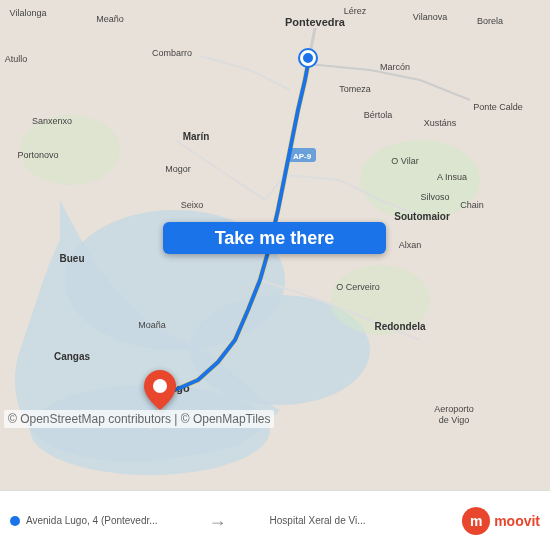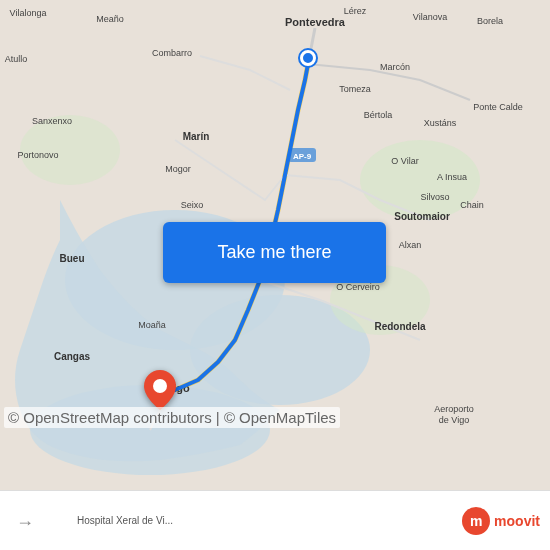--- a/index.html
+++ b/index.html
@@ -23,27 +23,27 @@
       position: absolute;
       top: 0; left: 0;
       width: 100%; height: 100%;
     }
 
     .take-me-there-btn {
       position: absolute;
       top: 222px;
       left: 163px;
       width: 223px;
-      height: 61px;
+      height: 32px;
       background: #1a73e8;
       color: white;
       border: none;
       border-radius: 6px;
       font-size: 18px;
-      font-weight: normal;
+      font-weight: bold;
       cursor: pointer;
       display: flex;
       align-items: center;
       justify-content: center;
       box-shadow: 0 2px 6px rgba(0,0,0,0.3);
     }
 
     .origin-marker {
       position: absolute;
       width: 16px;
@@ -115,21 +115,21 @@
       border-radius: 50%;
       display: flex;
       align-items: center;
       justify-content: center;
       color: white;
       font-size: 14px;
       font-weight: bold;
     }
 
     .attribution {
-      font-size: 15px;
+      font-size: 12px;
       color: #666;
       position: absolute;
       bottom: 62px;
       left: 4px;
       background: rgba(255,255,255,0.7);
       padding: 2px 4px;
       border-radius: 2px;
     }
 
     .route-line {
@@ -218,19 +218,25 @@
       <circle cx="16" cy="16" r="7" fill="white"></circle>
     </svg>
   </div>
 
   <button class="take-me-there-btn">Take me there</button>
 
   <div class="attribution">© OpenStreetMap contributors | © OpenMapTiles</div>
 </div>
 
 <div class="footer-bar">
+  <div class="footer-left">
+    <div style="display:flex; align-items:center; gap:6px;">
+      <div style="width:10px;height:10px;background:#1a73e8;border-radius:50;border-radius:50%;"></div>
+      <span>Avenida Lugo, 4 (Pontevedr...</span>
+    </div>
+  </div>
   <div class="footer-arrow">→</div>
   <div style="flex:1; font-size:10px; color:#555;padding-left:37px;">Hospital Xeral de Vi...</div>
   <div class="moovit-logo">
     <div class="moovit-icon">m</div>
     <span>moovit</span>
   </div>
 </div>
 
 </body></html>

